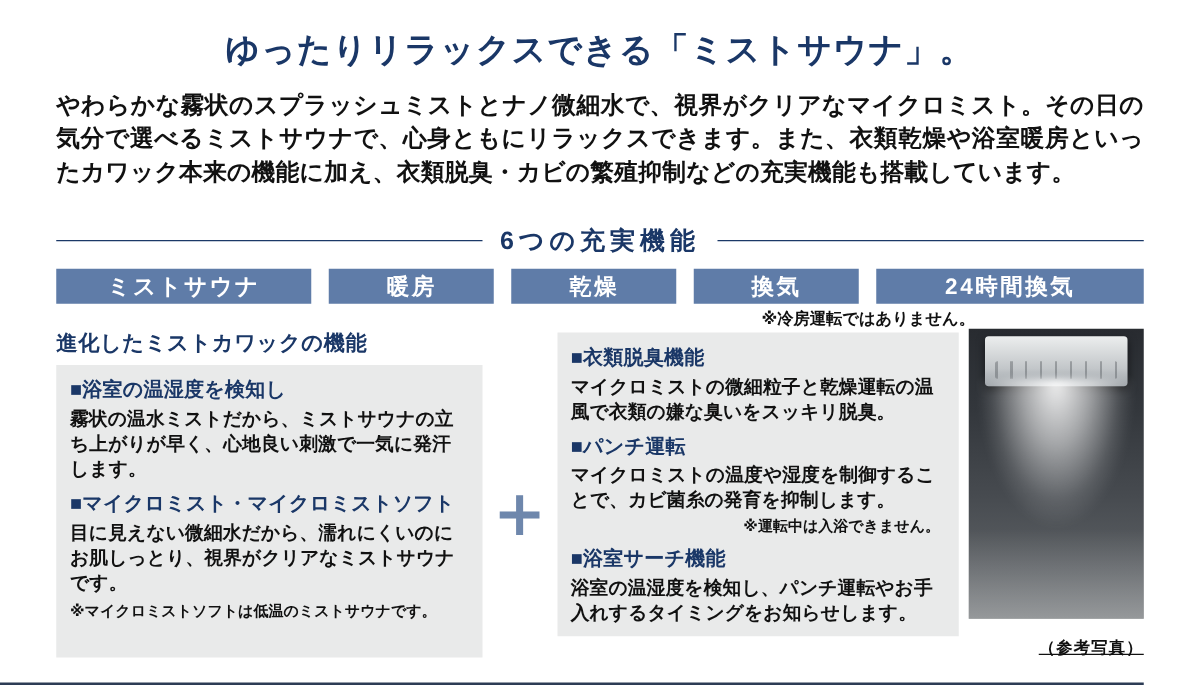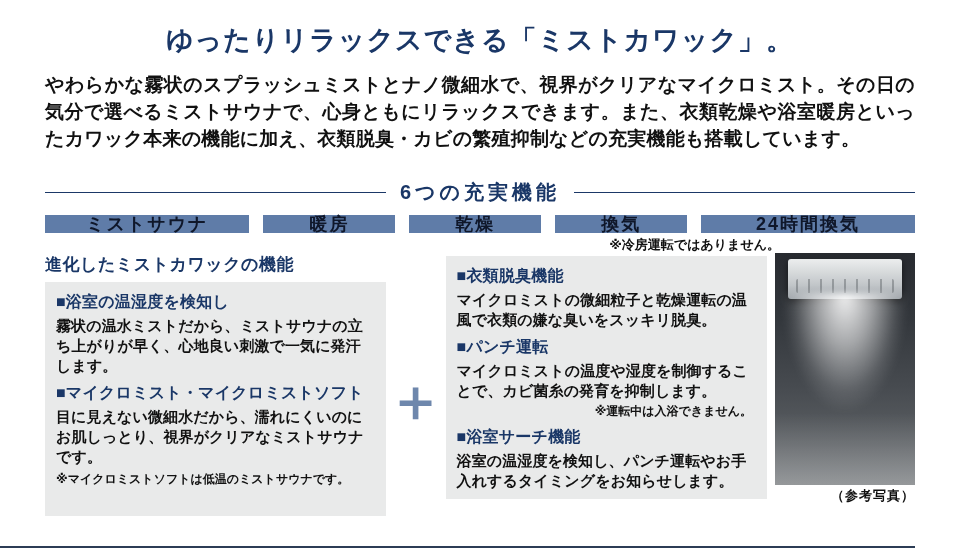--- a/index.html
+++ b/index.html
@@ -34,22 +34,22 @@
     margin-top: 27px;
     display: flex; align-items: center; gap: 14px;
   }
   .divider-heading .line { flex: 1; border-top: 1px solid #1b3867; }
   .divider-heading .heading-text {
     color: #1a3767; font-size: 20px; font-weight: bold; letter-spacing: 4px;
   }
 
   .tabs { margin-top: 9px; display: flex; gap: 14px; }
   .tab {
-    flex: 1; height: 18px;
-    background: #5f7ca8; color: #0f172a;
+    flex: 1; height: 28px;
+    background: #5f7ca8; color: #ffffff;
     font-size: 18px; font-weight: bold; letter-spacing: 2px;
     display: flex; align-items: center; justify-content: center;
     cursor: default;
   }
   .tab.first { flex: 1.55; }
   .tab.last  { flex: 1.62; }
 
   .tabs-note {
     margin-top: 3px;
     font-size: 13px; font-weight: 600;
@@ -111,35 +111,35 @@
     background: radial-gradient(ellipse 55% 85% at 50% 0%,
       rgba(255,255,255,0.95) 0%, rgba(255,255,255,0.55) 38%,
       rgba(255,255,255,0.12) 72%, rgba(255,255,255,0) 88%);
     filter: blur(3px);
   }
   .floor-glow {
     position: absolute; bottom: 0; left: 0; right: 0; height: 72px;
     background: linear-gradient(180deg, rgba(255,255,255,0) 0%, rgba(255,255,255,0.28) 100%);
   }
   .photo-caption {
-    margin-top: 2px; font-size: 13px; font-weight: 600;
-    text-align: right; letter-spacing: 1px;
+    margin-top: 14px; font-size: 13px; font-weight: 600;
+    text-align: right; letter-spacing: 1px; text-decoration: underline;
   }
 
   .bottom-rule {
     position: absolute; left: -45px; width: 960px; bottom: 5px;
     border-top: 2px solid #2c3c55;
   }
 </style>
 </head>
 <body>
 
 <div class="page">
 
-  <h1 class="title">ゆったりリラックスできる「ミストカワック」。</h1>
+  <h1 class="title">ゆったりリラックスできる「ミストサウナ」。</h1>
 
   <p class="intro">やわらかな霧状のスプラッシュミストとナノ微細水で、視界がクリアなマイクロミスト。その日の気分で選べるミストサウナで、心身ともにリラックスできます。また、衣類乾燥や浴室暖房といったカワック本来の機能に加え、衣類脱臭・カビの繁殖抑制などの充実機能も搭載しています。</p>
 
   <div class="divider-heading">
     <span class="line"></span>
     <span class="heading-text">6つの充実機能</span>
     <span class="line"></span>
   </div>
 
   <div class="tabs">

